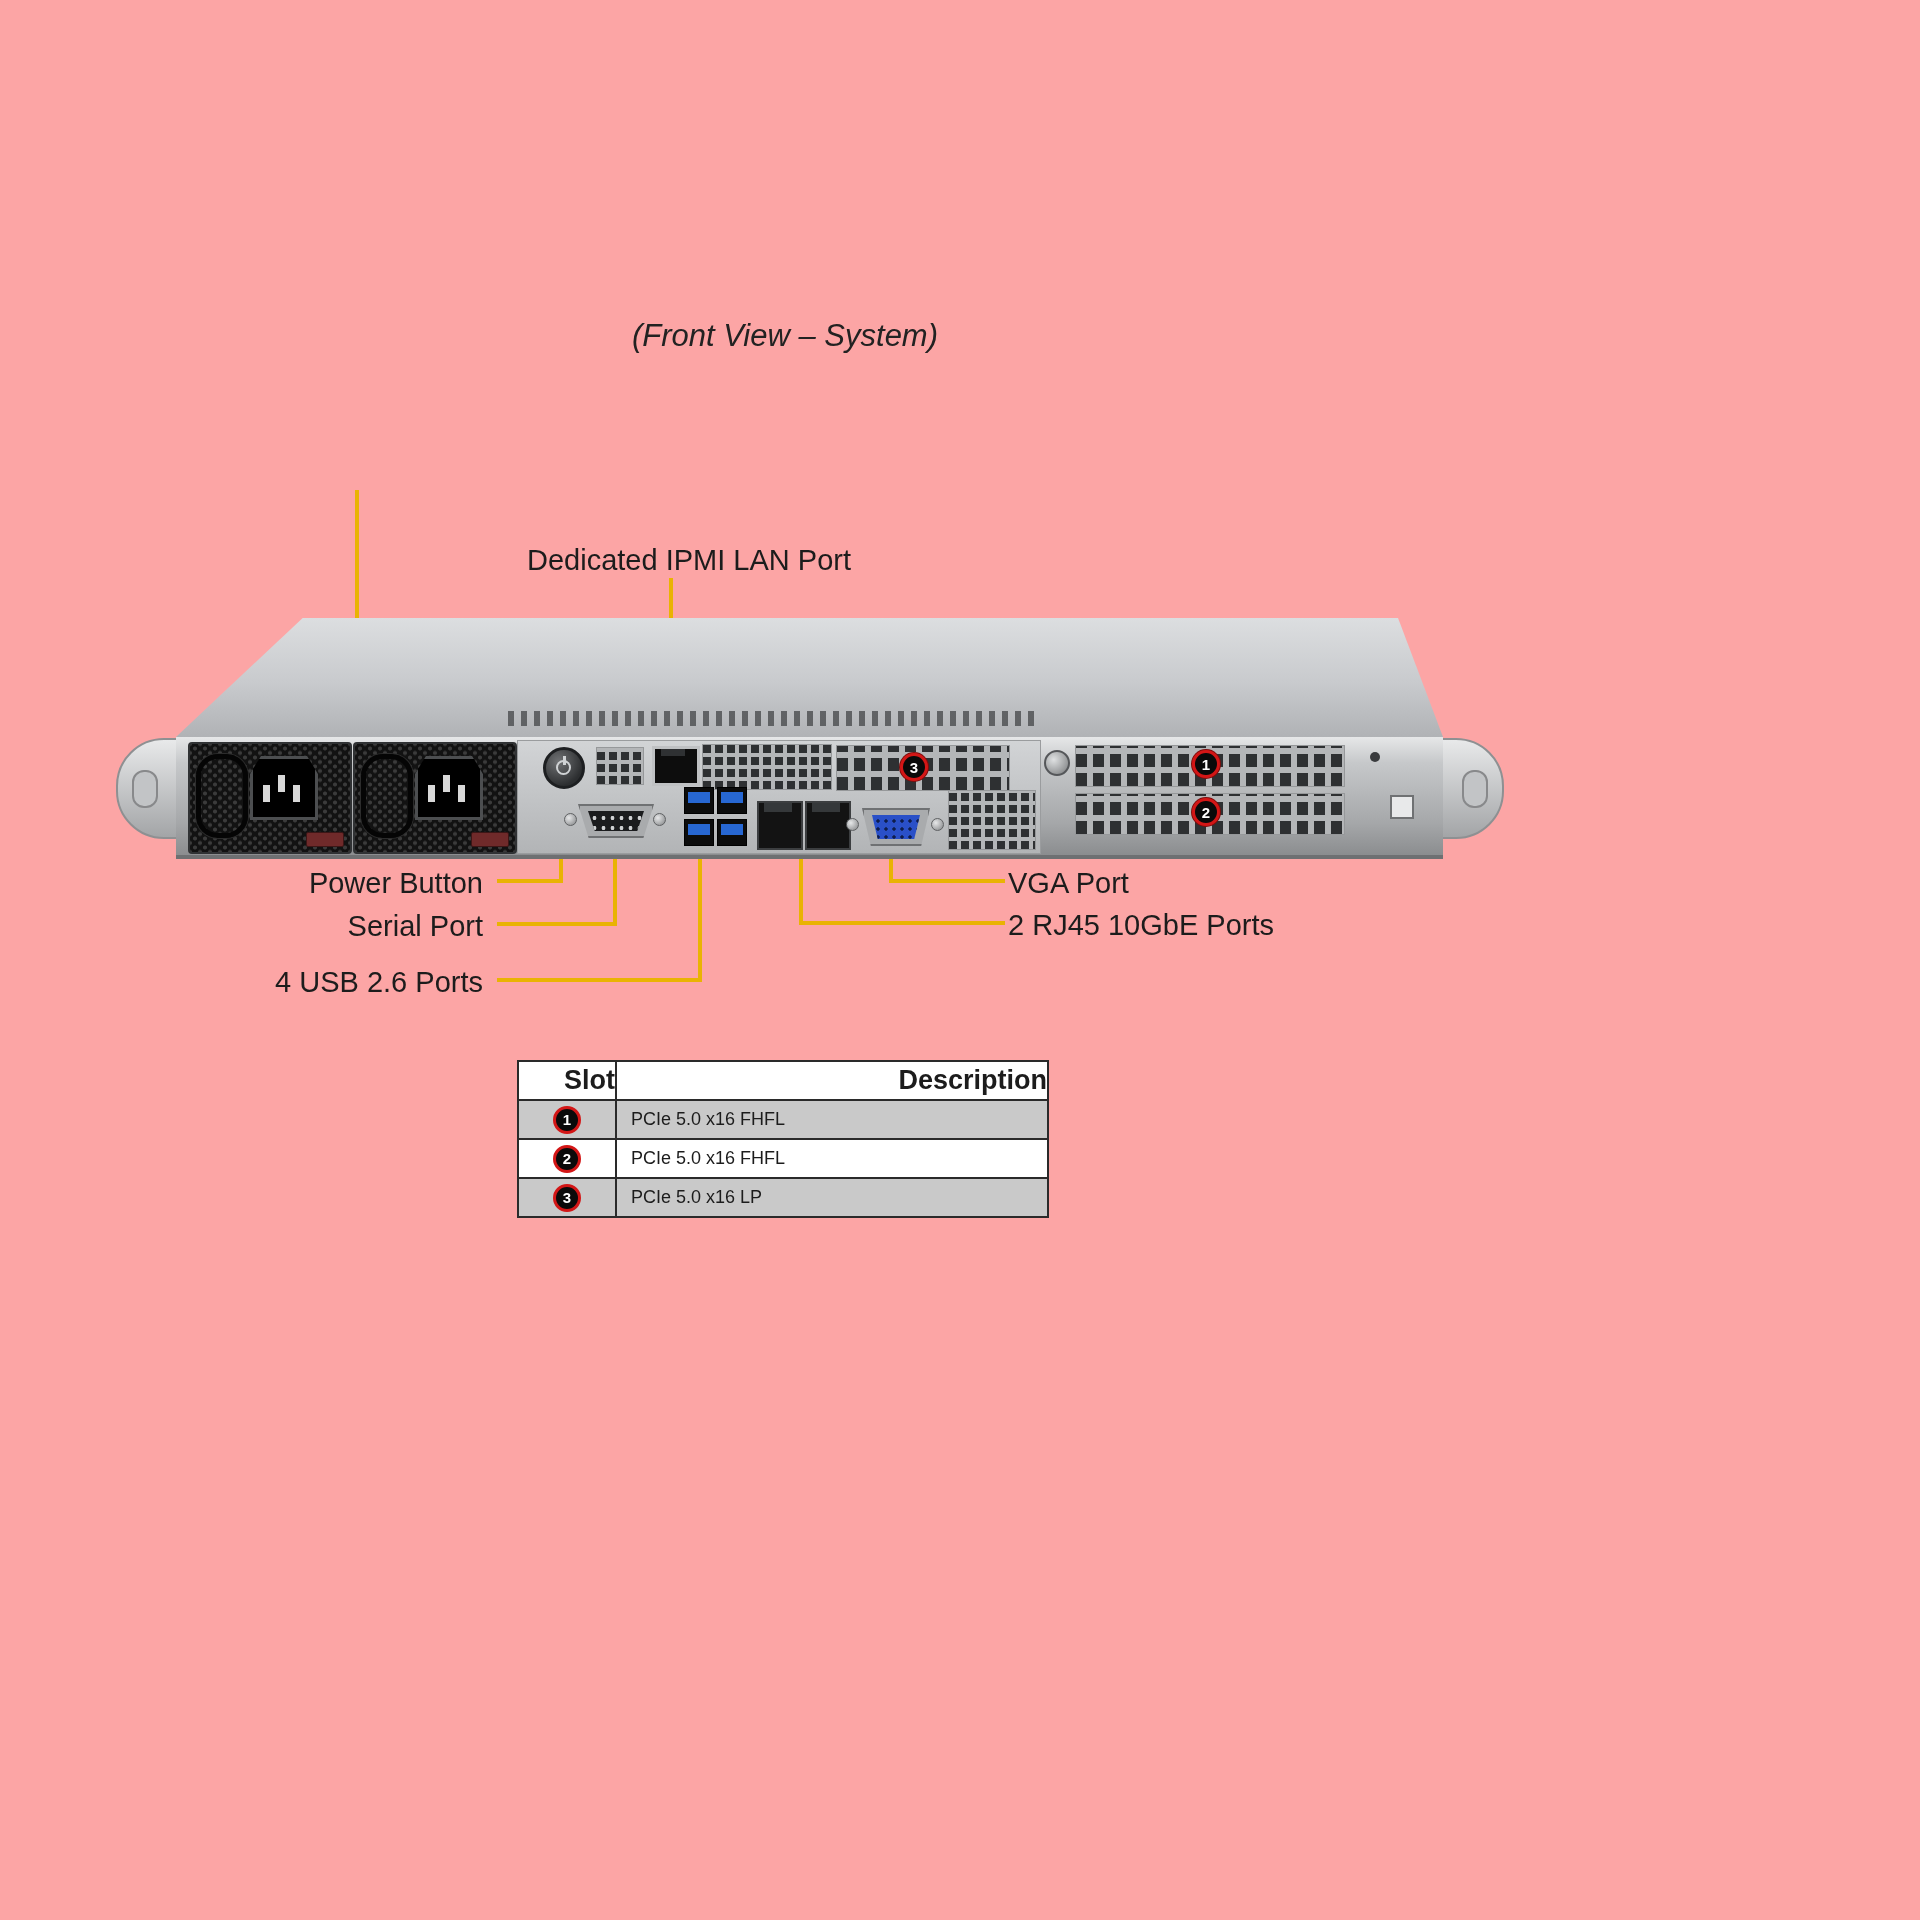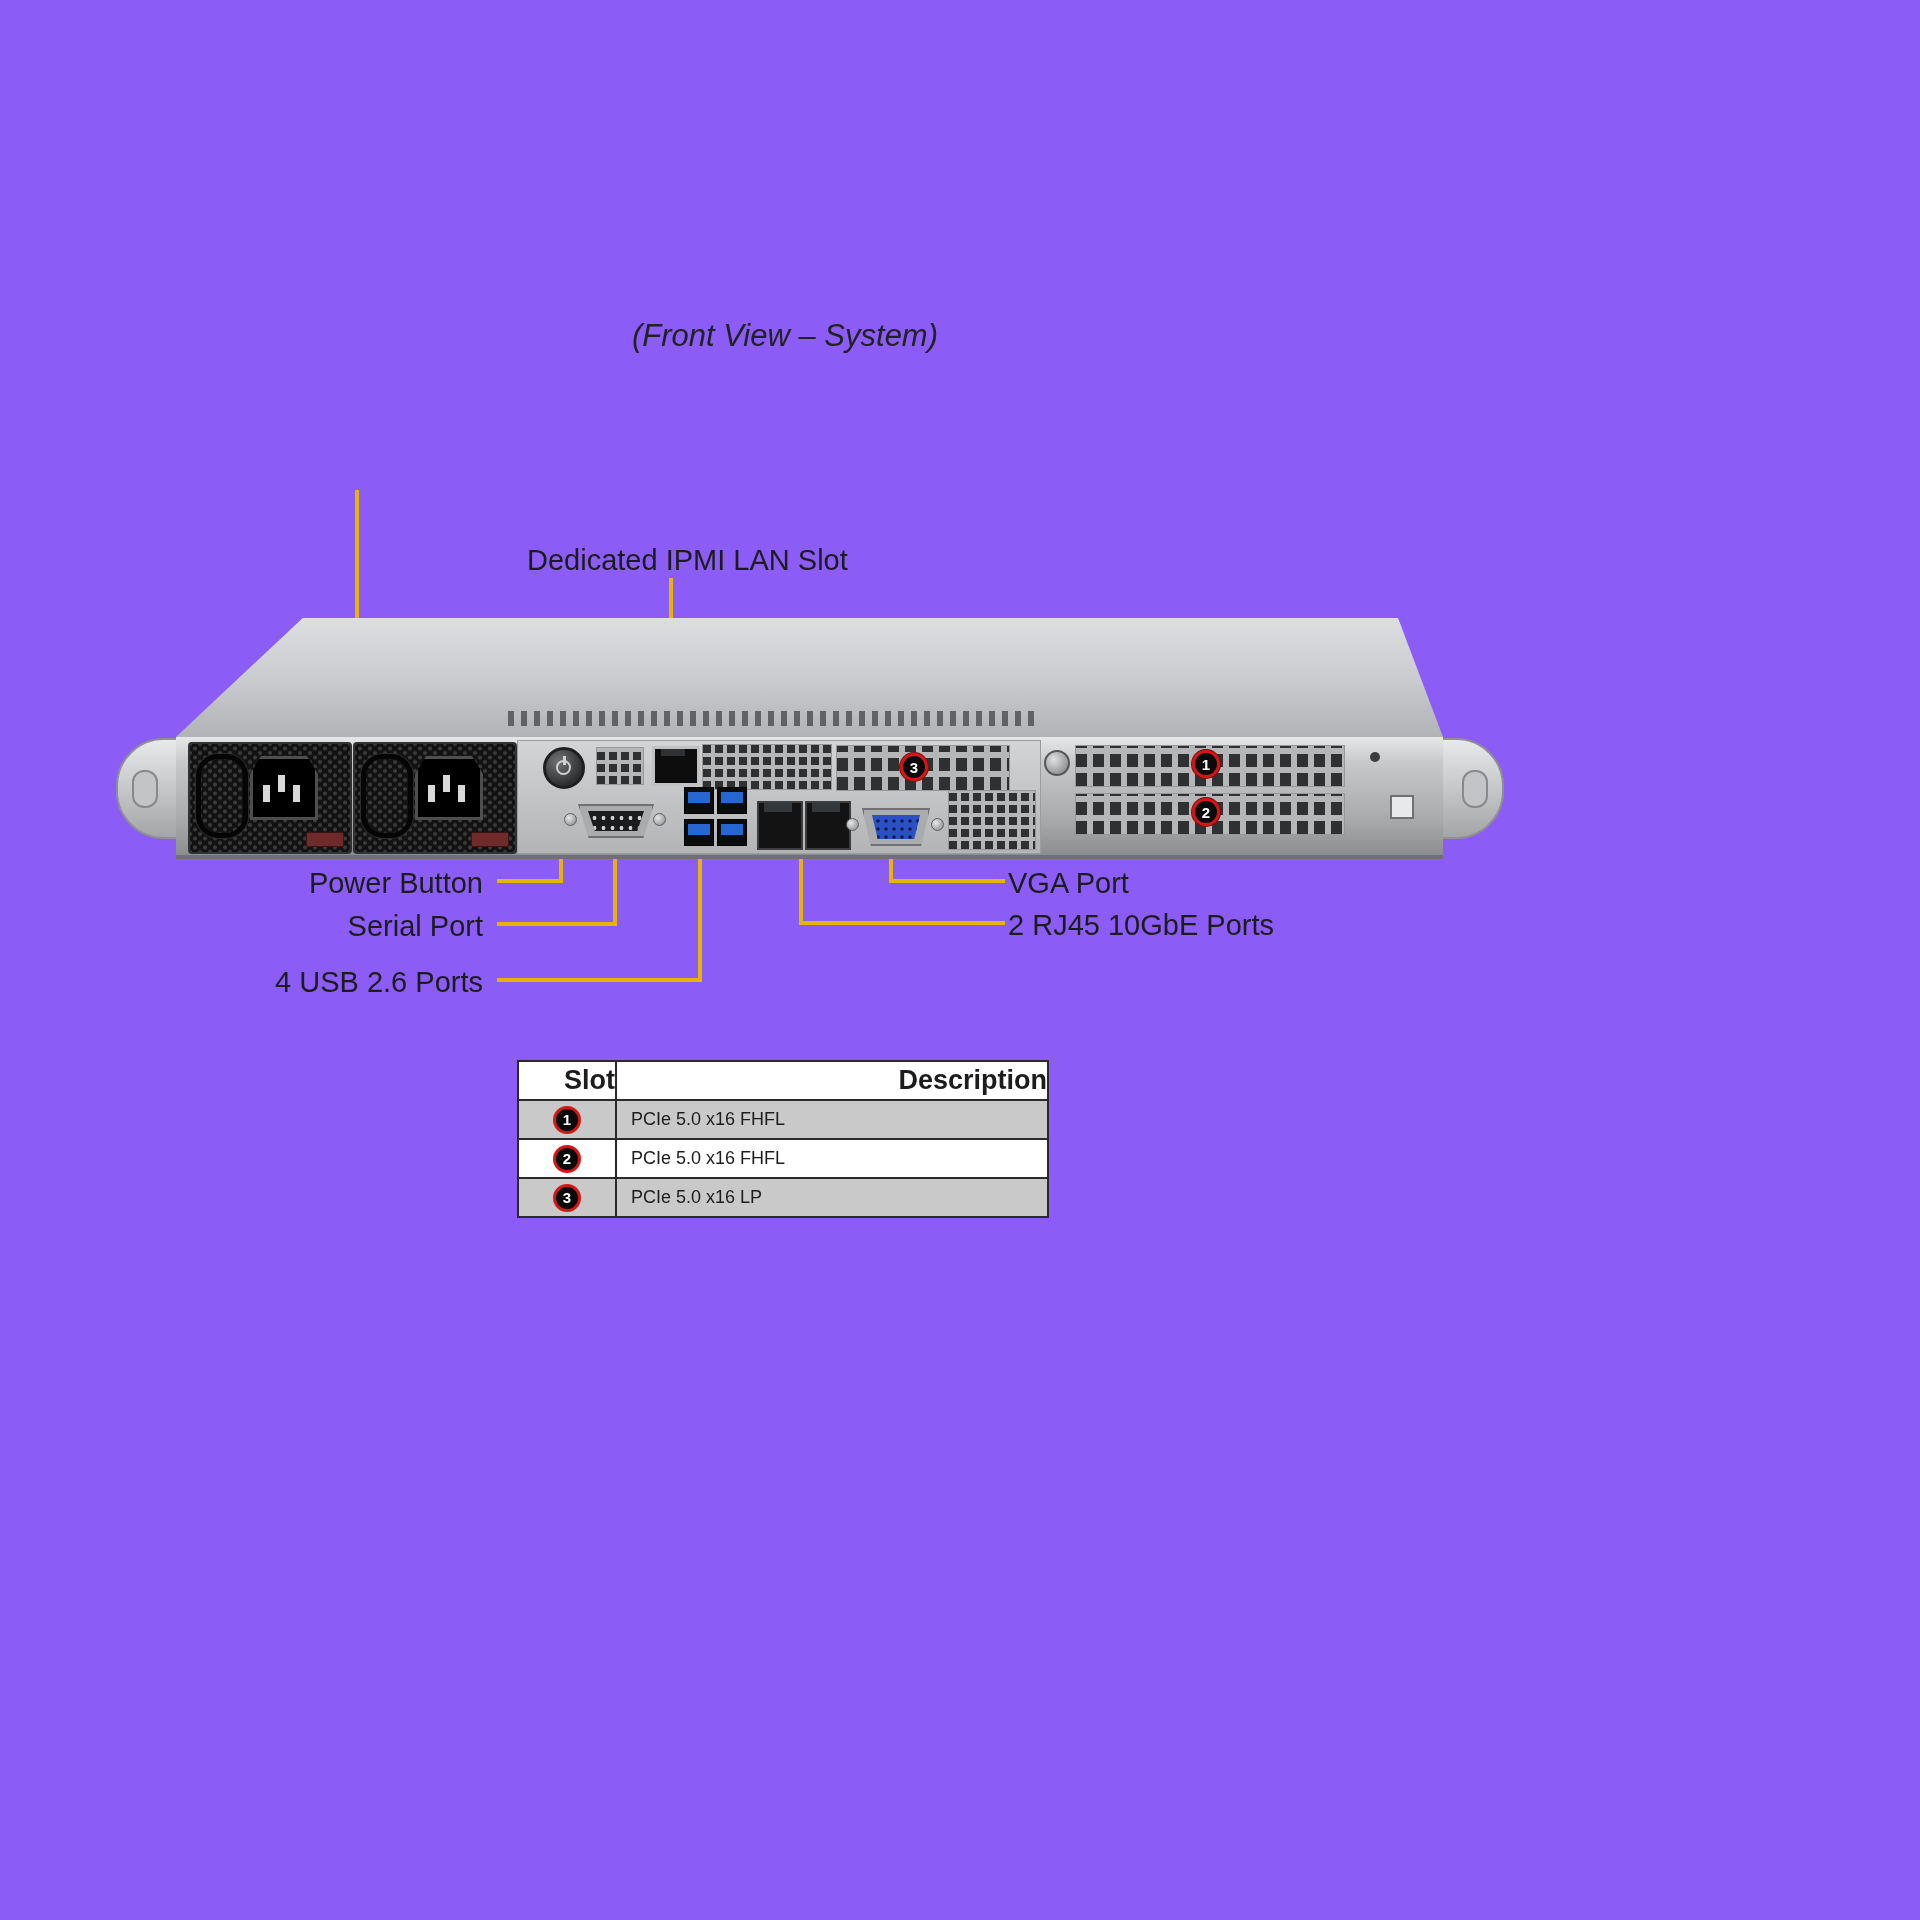--- a/index.html
+++ b/index.html
@@ -1,17 +1,17 @@
 <!DOCTYPE html>
 <html><head>
 <meta charset="utf-8">
 <style>
   html,body { margin:0; padding:0; background:#ffffff; }
   .canvas {
-    position:relative; width:1920px; height:1920px; background:#8b5cf6;
+    position:relative; width:1920px; height:1920px; background:#fca5a5;
     font-family:"Liberation Sans", sans-serif; overflow:hidden; color:#1c1c1c;
   }
   .label { position:absolute; font-size:29px; line-height:34px; white-space:nowrap; color:#1c1c1c; }
   .label.center { text-align:center; white-space:normal; }
   .label.right { text-align:right; }
   .title { position:absolute; left:600px; top:318px; width:370px; text-align:center;
            font-style:italic; font-size:31px; color:#222; }
 
   
   .cl { position:absolute; background:#e9b303; }
@@ -135,21 +135,21 @@
   td.col-slot { vertical-align:middle; }
   td.col-slot .badge { margin:0 auto; }
 </style>
 </head>
 <body>
 
 <div class="canvas">
 
   <div class="title">(Front View – System)</div>
 
-  <div class="label" style="left:527px; top:543px;">Dedicated IPMI  LAN Slot</div>
+  <div class="label" style="left:527px; top:543px;">Dedicated IPMI  LAN Port</div>
   <div class="label right" style="left:280px; top:866px; width:203px;">Power Button</div>
   <div class="label right" style="left:280px; top:909px; width:203px;">Serial Port</div>
   <div class="label right" style="left:240px; top:965px; width:243px;">4 USB 2.6 Ports</div>
   <div class="label" style="left:1008px; top:866px;">VGA Port</div>
   <div class="label" style="left:1008px; top:908px;">2 RJ45 10GbE Ports</div>
 
   <div class="cl" style="left:355px; top:490px; width:4px; height:267px;"></div>
   <div class="cl" style="left:669px; top:578px; width:4px; height:174px;"></div>
   <div class="cl" style="left:497px; top:879px; width:66px; height:4px;"></div>
   <div class="cl" style="left:559px; top:772px; width:4px; height:111px;"></div>

